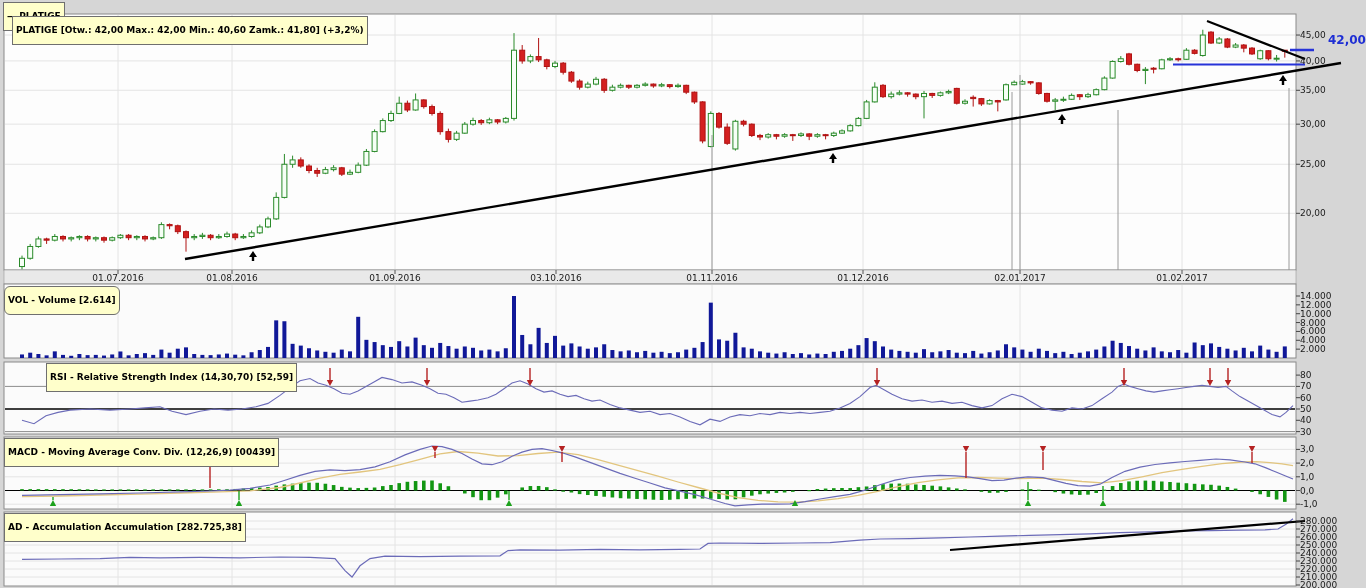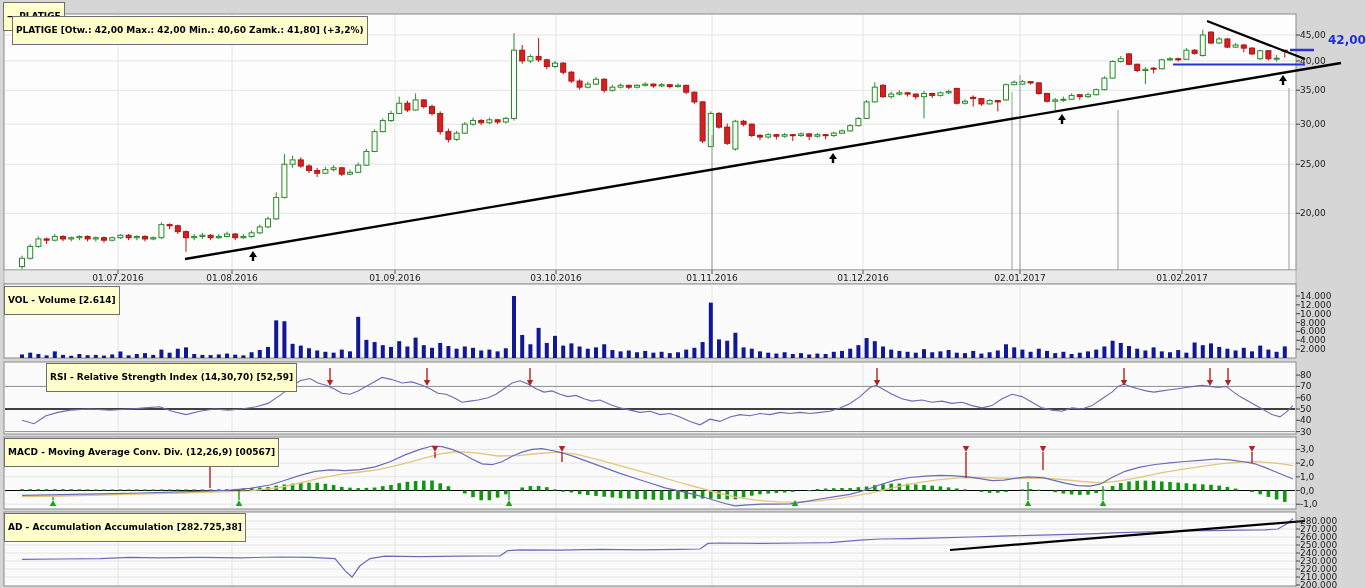--- a/index.html
+++ b/index.html
@@ -5,21 +5,21 @@
   html,body{margin:0;padding:0;}
   body{width:1366px;height:588px;background:#d6d6d6;overflow:hidden;position:relative;
        font-family:"DejaVu Sans",sans-serif;}
   #chart-svg{position:absolute;left:0;top:0;z-index:1;}
   svg text{font-family:"DejaVu Sans",sans-serif;font-size:9px;fill:#1a1a1a;}
   .chip{position:absolute;z-index:2;background:#ffffcb;border:1px solid #6f6f6f;
         color:#000;font-size:9px;font-weight:700;line-height:11px;padding:8px 3px;
         white-space:nowrap;}
   #tab-chip{left:3px;top:2px;}
   #quote-chip{left:12px;top:16px;}
-  #vol-chip{left:4px;top:286px;}
+  #vol-chip{left:4px;top:286px;border-radius:6px;}
   #rsi-chip{left:4px;top:363px;margin-left:42px;}
   #macd-chip{left:4px;top:438px;}
   #ad-chip{left:4px;top:513px;}
   #price-flag{position:absolute;left:1286px;top:33px;z-index:2;background:transparent;
         color:#1f2fd4;font-size:12px;font-weight:700;margin-left:42px;}
 </style>
 </head>
 <body>
 
 <svg id="chart-svg" width="1366" height="588">
@@ -887,15 +887,15 @@
       <text x="1300" y="580">210.000</text>
       <line x1="1296" y1="585" x2="1300" y2="585" stroke="#444" stroke-width="1"></line>
       <text x="1300" y="588">200.000</text>
     </g>
   </svg>
 
 <div class="chip" id="tab-chip">— PLATIGE</div>
 <div class="chip" id="quote-chip">PLATIGE [Otw.: 42,00  Max.: 42,00  Min.: 40,60  Zamk.: 41,80] (+3,2%)</div>
 <div class="chip" id="vol-chip">VOL - Volume [2.614]</div>
 <div class="chip" id="rsi-chip">RSI - Relative Strength Index (14,30,70) [52,59]</div>
-<div class="chip" id="macd-chip">MACD - Moving Average Conv. Div. (12,26,9) [00567]</div>
+<div class="chip" id="macd-chip">MACD - Moving Average Conv. Div. (12,26,9) [00439]</div>
 <div class="chip" id="ad-chip">AD - Accumulation Accumulation [282.725,38]</div>
 <div id="price-flag">42,00</div>
 
 </body></html>

